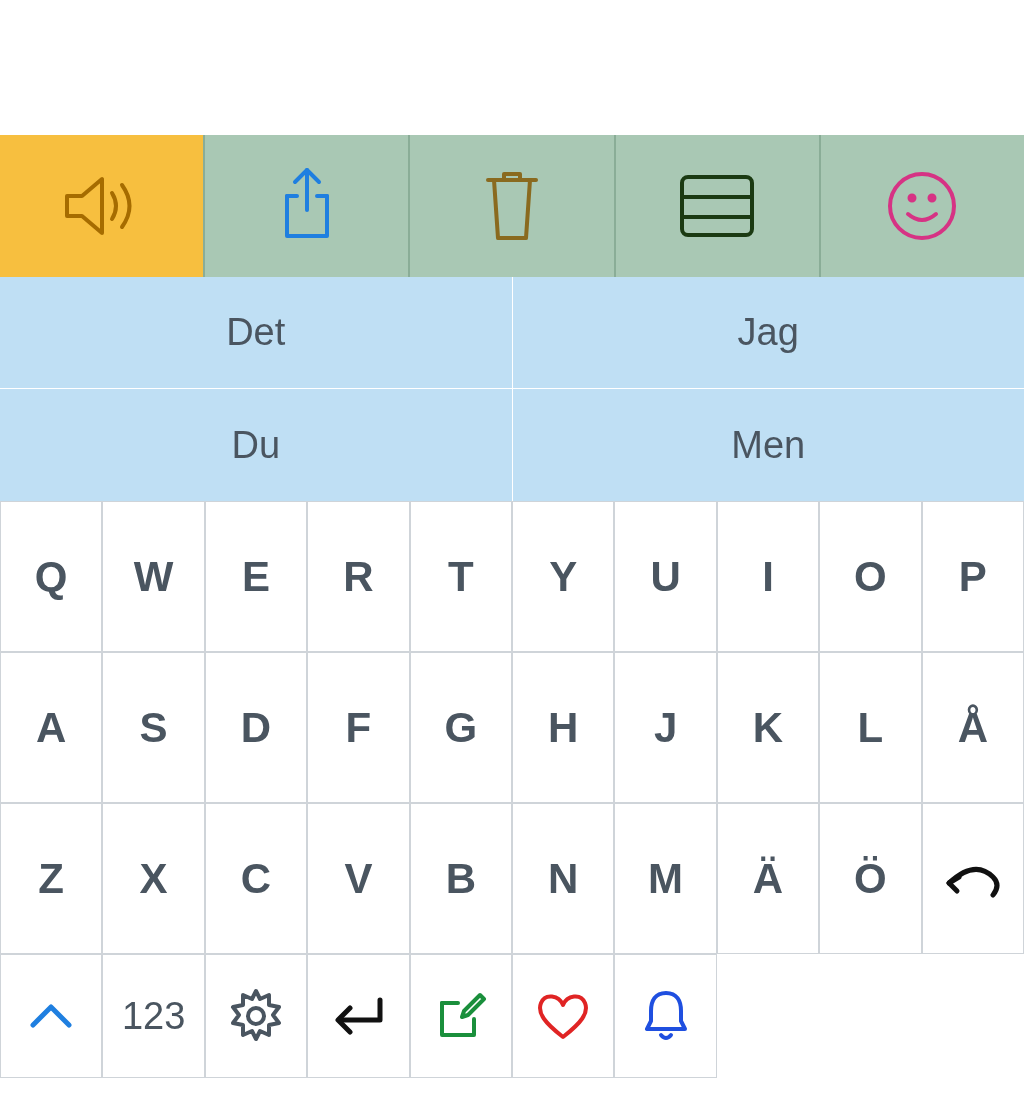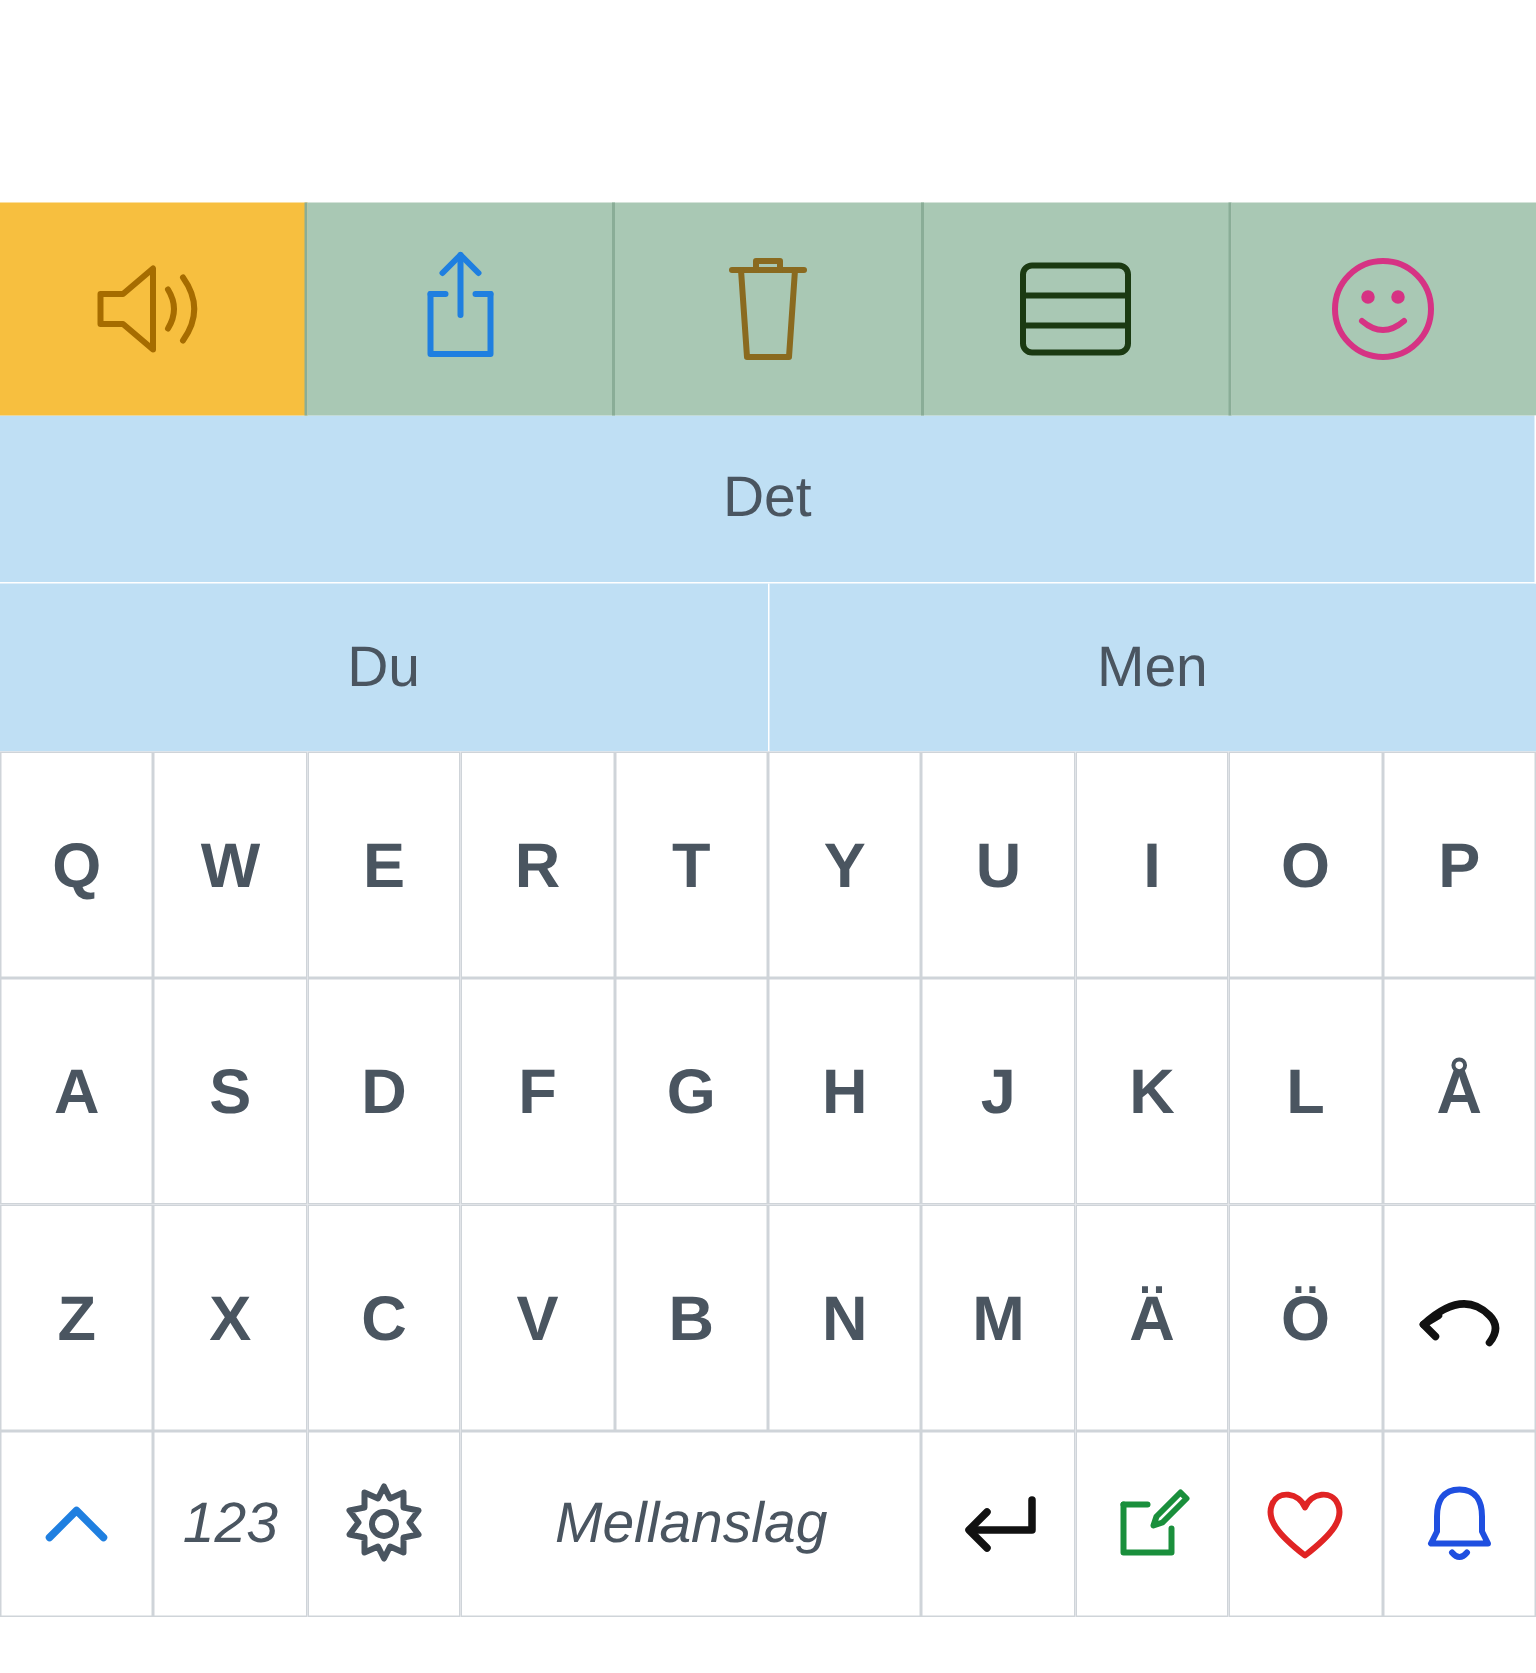--- a/index.html
+++ b/index.html
@@ -9,21 +9,21 @@
   .tool-btn { flex: 1; display: flex; align-items: center; justify-content: center; background: #a9c8b4; border-right: 2px solid #8aad97; }
   .tool-btn:last-child { border-right: none; }
   .tool-btn.active { background: #f7bf3f; }
   .sugg { background: #bfdff4; }
   .sugg-row { display: flex; height: 112px; }
   .sugg-cell { flex: 1; display: flex; align-items: center; justify-content: center; color: #4a5560; font-size: 38px; }
   .sugg-row:first-child .sugg-cell { border-bottom: 1px solid #fff; }
   .sugg-cell:first-child { border-right: 1px solid #fff; }
   .kbd { display: grid; grid-template-columns: repeat(10, 1fr); }
   .key { height: 151px; background: #fff; border: 1px solid #cfd4d9; display: flex; align-items: center; justify-content: center; color: #4a5560; font-size: 42px; font-weight: 600; }
-  .bottom-row { display: flex; height: 124px; font-style: italic; }
+  .bottom-row { display: flex; height: 124px; }
   .bkey { background: #fff; border: 1px solid #cfd4d9; display: flex; align-items: center; justify-content: center; color: #4a5560; font-size: 38px; }
   .w1 { width: 102.4px; }
   .w3 { width: 307.2px; }
   svg { display: block; }
 </style>
 </head>
 <body>
 
 <div class="spacer"></div>
 
@@ -65,20 +65,23 @@
       <path d="M22 44 Q36 56 50 44"></path>
     </svg>
   </div>
 </div>
 
 <div class="sugg">
   <div class="sugg-row">
     <div class="sugg-cell">
         <span>Det</span>
       </div>
+    <div class="sugg-cell">
+        <span>Jag</span>
+      </div>
   </div>
   <div class="sugg-row">
     <div class="sugg-cell">
         <span>Du</span>
       </div>
     <div class="sugg-cell">
         <span>Men</span>
       </div>
   </div>
 </div>
@@ -189,23 +192,20 @@
   </div>
   <div class="bkey w1">
       <span>123</span>
     </div>
   <div class="bkey w1">
     <svg width="58" height="58" viewBox="0 0 58 58" fill="none" stroke="#4a5560" stroke-width="4" stroke-linejoin="round">
       <circle cx="29" cy="29" r="8"></circle>
       <path d="M29 4 L33 12 L42 8 L42 18 L52 20 L46 28 L52 36 L42 38 L42 48 L33 44 L29 52 L25 44 L16 48 L16 38 L6 36 L12 28 L6 20 L16 18 L16 8 L25 12 Z"></path>
     </svg>
   </div>
-  <div class="bkey w3">
-      <span>Mellanslag</span>
-    </div>
   <div class="bkey w1">
     <svg width="56" height="44" viewBox="0 0 56 44" fill="none" stroke="#111" stroke-width="5" stroke-linecap="round" stroke-linejoin="round">
       <path d="M50 6 V26 H10"></path>
       <path d="M20 14 L8 26 L20 38"></path>
     </svg>
   </div>
   <div class="bkey w1">
     <svg width="54" height="54" viewBox="0 0 54 54" fill="none" stroke="#1a8f3c" stroke-width="4" stroke-linejoin="round" stroke-linecap="round">
       <path d="M8 14 V46 H40 V30"></path>
       <path d="M8 14 H24"></path>

